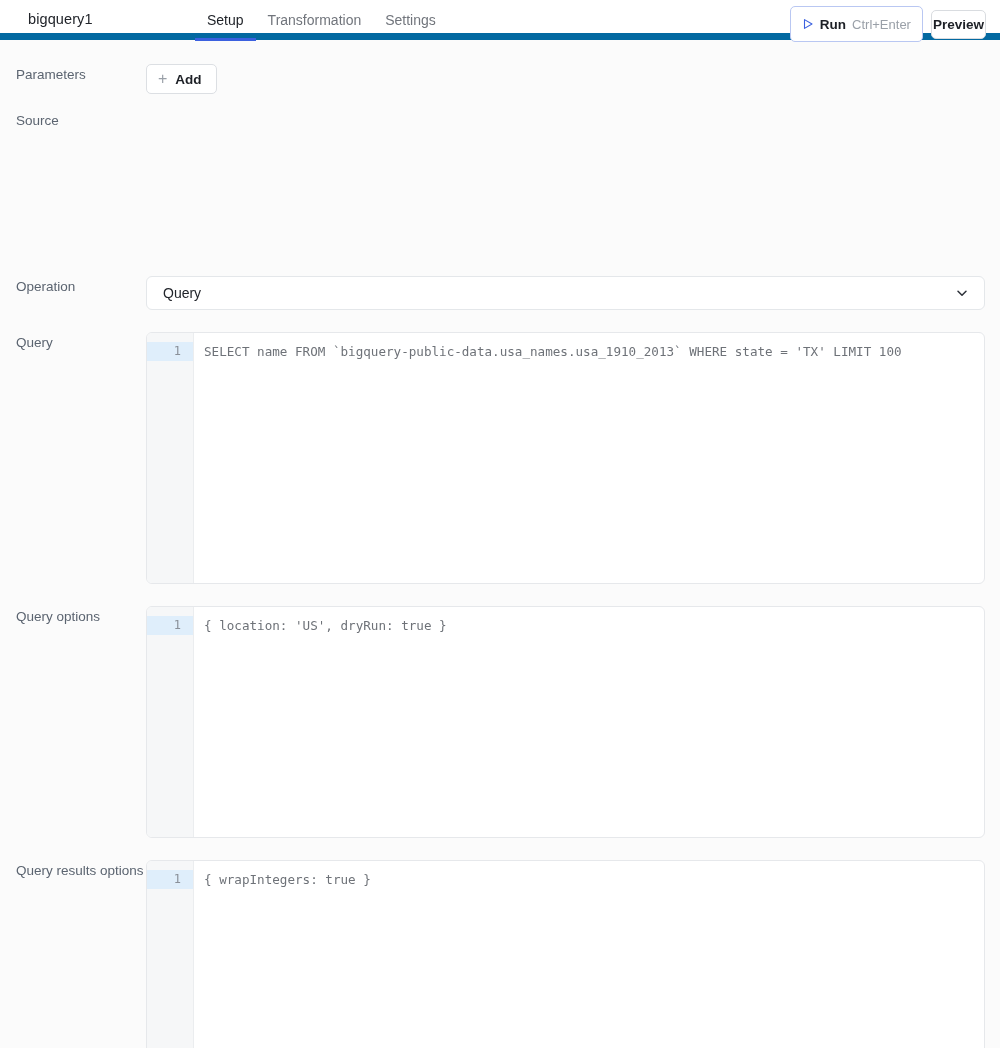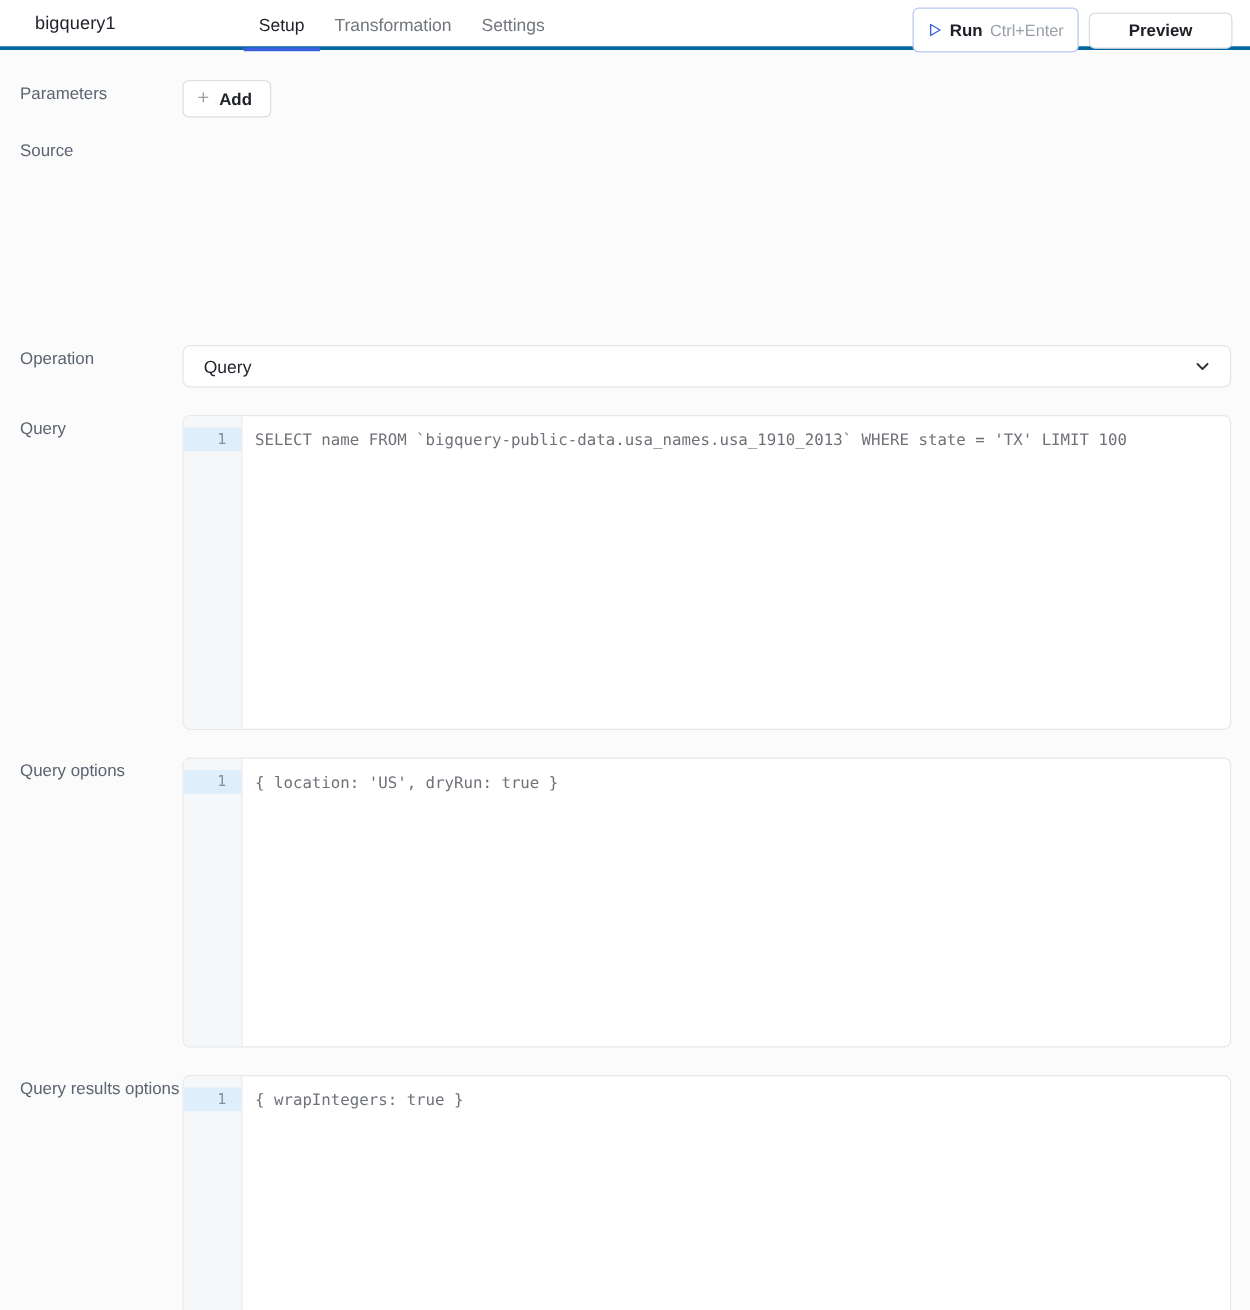--- a/index.html
+++ b/index.html
@@ -10,21 +10,21 @@
     background: #fbfbfb;
     font-family: "Liberation Sans", sans-serif;
     -webkit-font-smoothing: antialiased;
   }
 
   
   .header {
     position: relative;
     height: 40px;
     background: #ffffff;
-    border-bottom: 3px solid #0369a1;
+    border-bottom: 7px solid #0369a1;
     display: flex;
     align-items: center;
   }
   .doc-title {
     position: absolute;
     left: 28px; top: 11px;
     font-size: 14.5px;
     color: #21242a;
     letter-spacing: .1px;
   }
@@ -77,21 +77,21 @@
   }
   .btn-run .shortcut {
     font-weight: normal;
     color: #9aa0a8;
     font-size: 13px;
   }
   .btn-preview {
     border: 1px solid #d9dce0;
     color: #1d2026;
     font-weight: bold;
-    padding: 0 31px;
+    padding: 0 1px;
   }
   .play-icon { display: inline-flex; align-items: center; }
 
   
   .body {
     padding: 0;
     background: #fbfbfb;
   }
   .row {
     display: flex;

